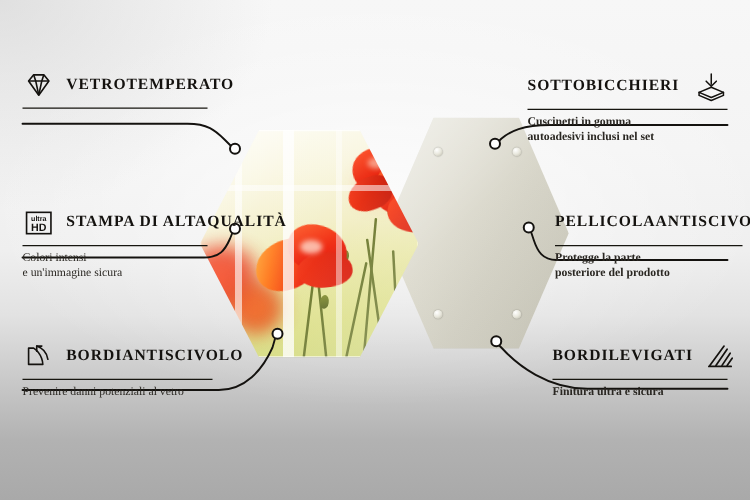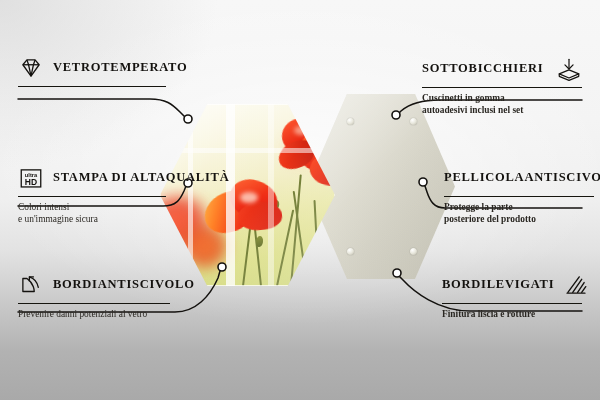--- a/index.html
+++ b/index.html
@@ -340,16 +340,16 @@
         <g stroke="#14120f" stroke-width="1.7" stroke-linecap="round">
           <path d="M5 26 L27 26"></path>
           <path d="M6 25 L20 6"></path>
           <path d="M12 25 L23 9"></path>
           <path d="M18 25 L26 13"></path>
           <path d="M23 25 L28 18"></path>
         </g>
       </svg>
     </div>
     <div class="rule"></div>
-    <div class="sub">Finitura liscia e rotture</div>
+    <div class="sub">Finitura ultra e sicura</div>
   </div>
 
 </div>
 
 </body></html>

